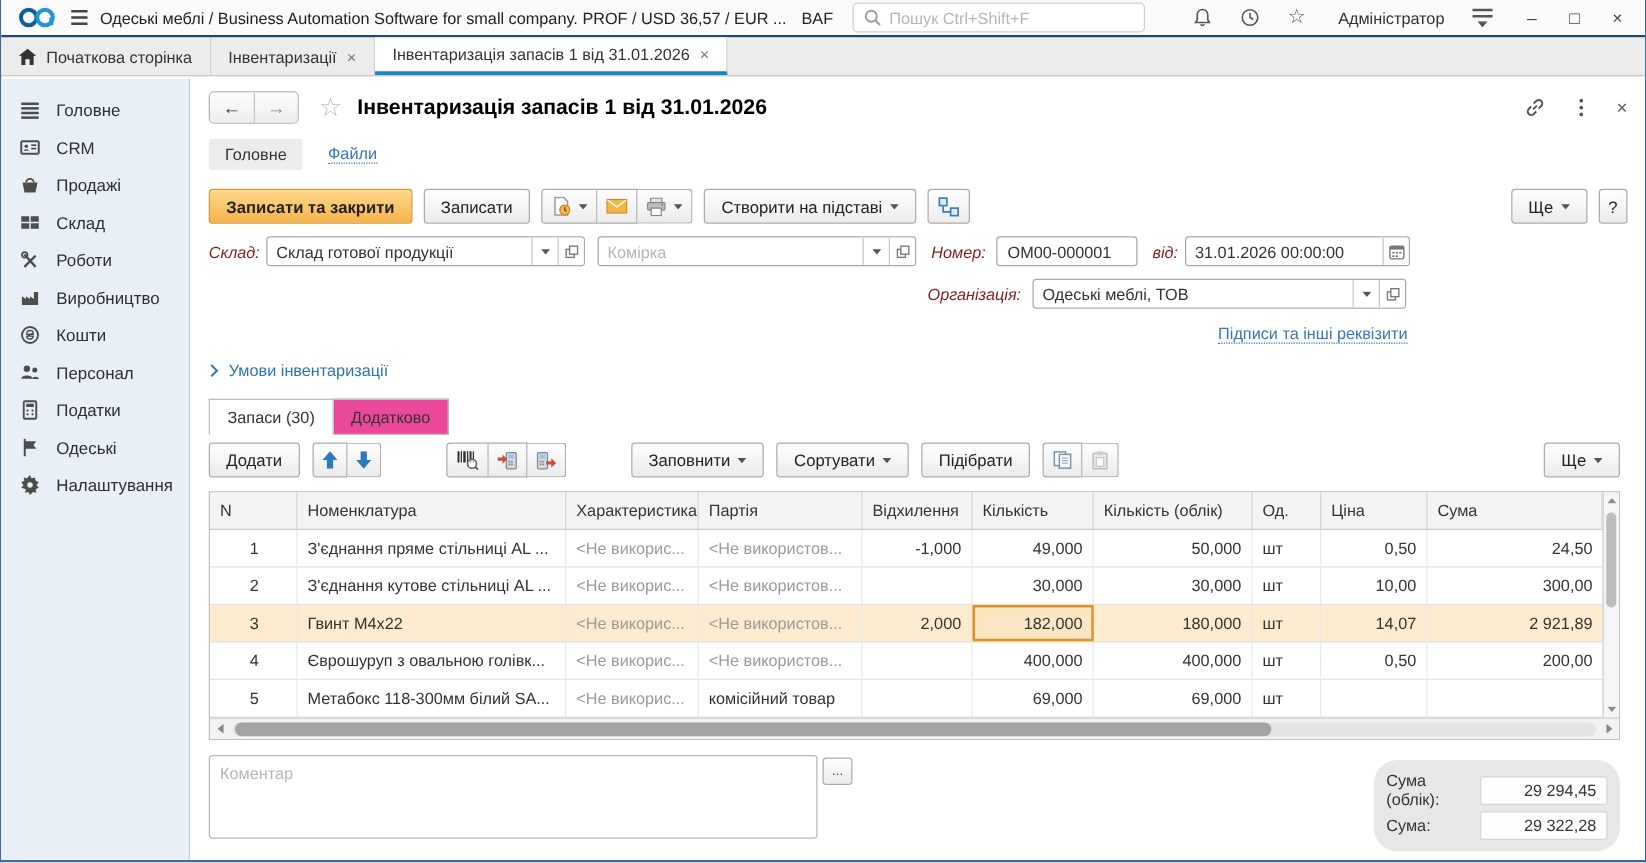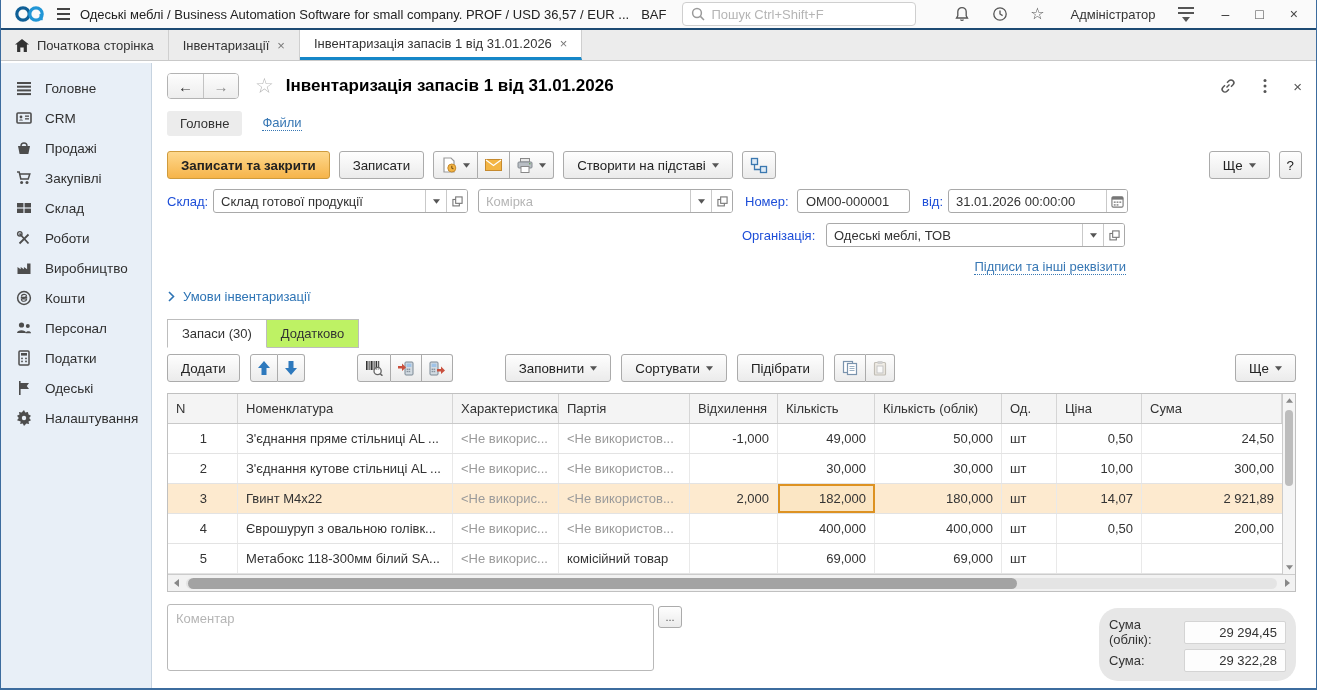--- a/index.html
+++ b/index.html
@@ -59,32 +59,32 @@
   .btn-primary { background:linear-gradient(#fed88d,#f6b44a); border-color:#cf9b3d; font-weight:bold; }
   .btn-icon { padding:0 7px; }
   .btngroup { display:flex; }
   .btngroup .btn { border-radius:0; border-left-width:0; }
   .btngroup .btn:first-child { border-radius:3px 0 0 3px; border-left-width:1px; }
   .btngroup .btn:last-child { border-radius:0 3px 3px 0; }
   .spacer { flex:1; }
 
   
   .frow { position:absolute; display:flex; align-items:center; height:24px; }
-  .flabel { color:#1d4ed8; white-space:nowrap; }
+  .flabel { color:#7f1d1d; white-space:nowrap;font-style:italic; }
   .combo { display:flex; height:24px; border:1px solid #a9a9a9; border-radius:3px; background:#fff; overflow:hidden; align-items:stretch; }
   .combo .val { flex:1; padding:4px 7px; white-space:nowrap; overflow:hidden; }
   .combo .val.ph { color:#b5b5b5; }
   .combo .seg { width:21px; display:flex; align-items:center; justify-content:center; border-left:1px solid #c9c9c9; background:#fff; cursor:pointer; }
   .inputbox { height:24px; border:1px solid #a9a9a9; border-radius:3px; background:#fff; display:flex; align-items:center; padding:0 8px; white-space:nowrap; }
   .sign-link { position:absolute; top:196px; right:190px; }
   .expander { position:absolute; top:226px; left:14px; display:flex; align-items:center; gap:7px; color:#2e74b5; cursor:pointer; }
 
   
   .tabs2 { position:absolute; top:256px; left:14px; display:flex; align-items:flex-end; }
-  .t2 { padding:6px 14px; border:1px solid #bdbdbd; background:#bef264; color:#333; cursor:pointer; margin-right:-1px; }
+  .t2 { padding:6px 14px; border:1px solid #bdbdbd; background:#ec4899; color:#333; cursor:pointer; margin-right:-1px; }
   .t2.active { background:#fff; border-bottom-color:#fff; position:relative; z-index:2; }
 
   
   .tbl-toolbar { position:absolute; top:291px; left:14px; right:20px; display:flex; align-items:center; gap:10px; }
 
   
   .tbl { position:absolute; top:330px; left:14px; right:20px; height:199px; border:1px solid #c0c0c0; display:flex; flex-direction:column; }
   .tbl-body { flex:1; display:flex; min-height:0; }
   .tbl-grid { flex:1; min-width:0; }
   .tr { display:flex; height:30px; align-items:stretch; border-bottom:1px solid #e3e3e3; }
@@ -229,28 +229,20 @@
     </div>
     <div class="side-item">
       <svg width="16" height="16" viewBox="0 0 16 16">
           <path d="M5 6a3 3 0 016 0" fill="none" stroke="#4d4d4d" stroke-width="1.4"></path>
           <path d="M2 6h12l-1.6 8H3.6z" fill="#4d4d4d"></path>
         </svg>
       <span>Продажі</span>
     </div>
     <div class="side-item">
       <svg width="16" height="16" viewBox="0 0 16 16">
-          <path d="M1 2h2.2l1.6 7h7.4l1.6-5H4" fill="none" stroke="#4d4d4d" stroke-width="1.5"></path>
-          <circle cx="5.6" cy="12.6" r="1.5" fill="#4d4d4d"></circle>
-          <circle cx="11" cy="12.6" r="1.5" fill="#4d4d4d"></circle>
-        </svg>
-      <span>Закупівлі</span>
-    </div>
-    <div class="side-item">
-      <svg width="16" height="16" viewBox="0 0 16 16">
           <g fill="#4d4d4d">
             <rect x="1" y="3" width="6.4" height="4.4"></rect>
             <rect x="8.6" y="3" width="6.4" height="4.4"></rect>
             <rect x="1" y="8.6" width="6.4" height="4.4"></rect>
             <rect x="8.6" y="8.6" width="6.4" height="4.4"></rect>
           </g>
         </svg>
       <span>Склад</span>
     </div>
     <div class="side-item">

